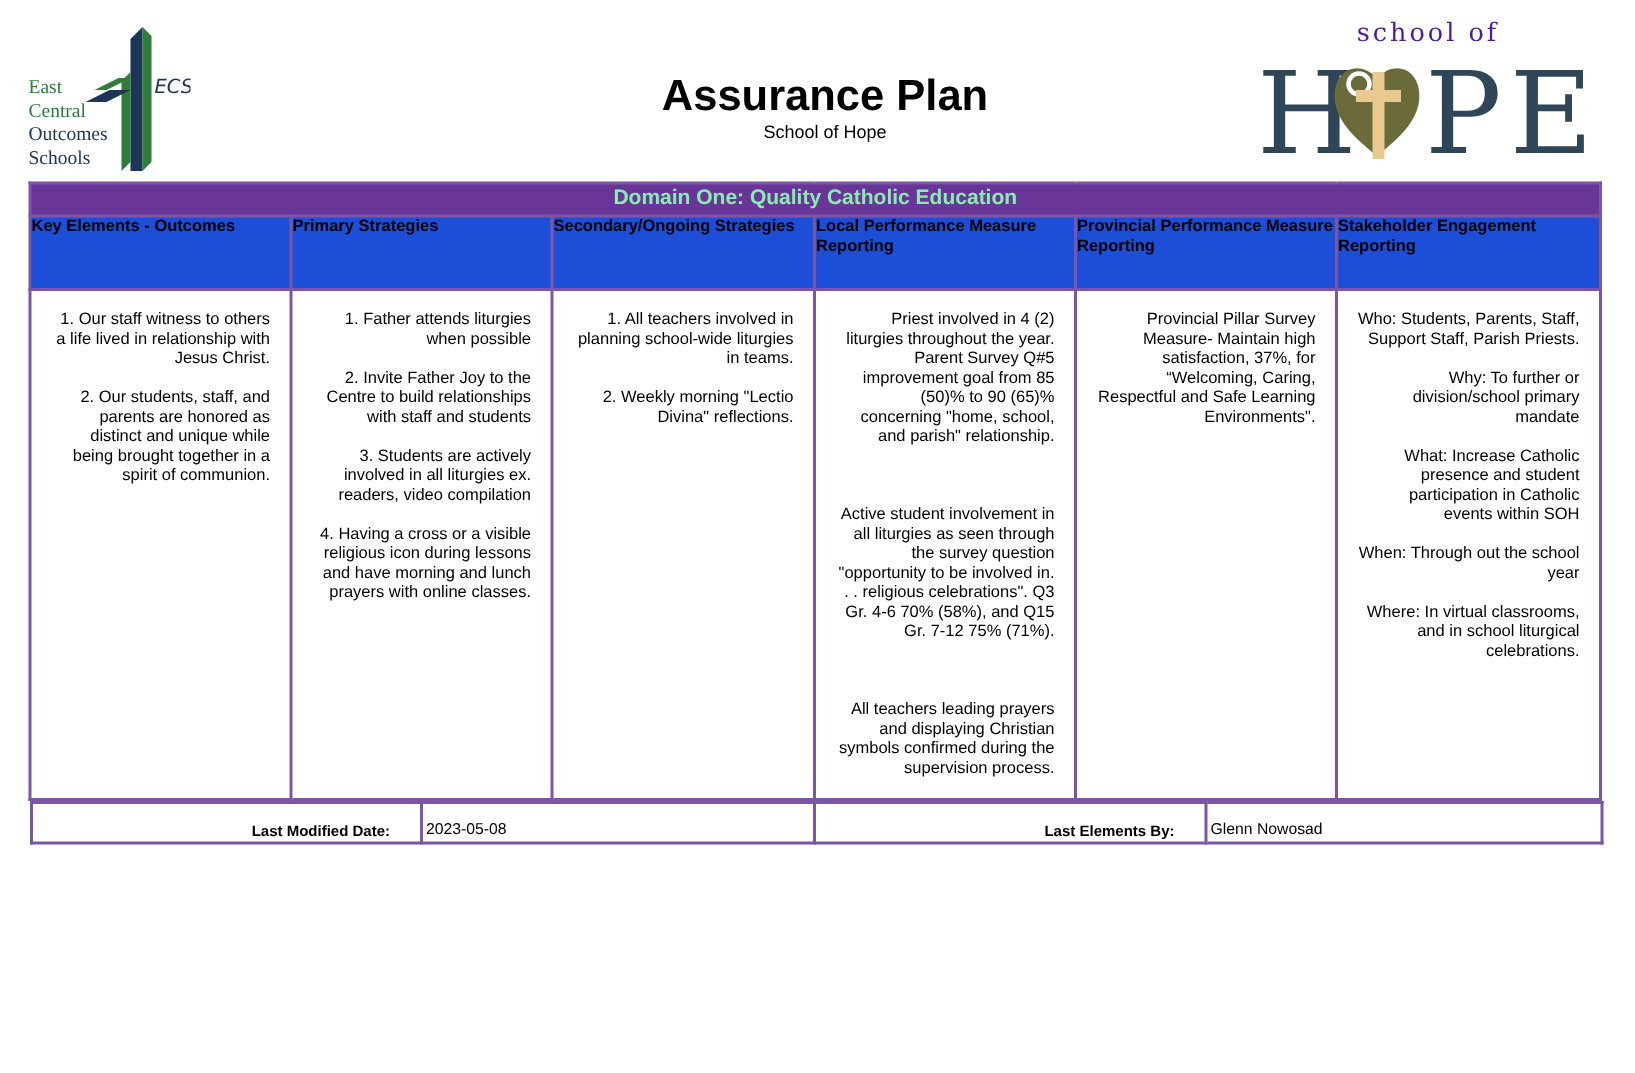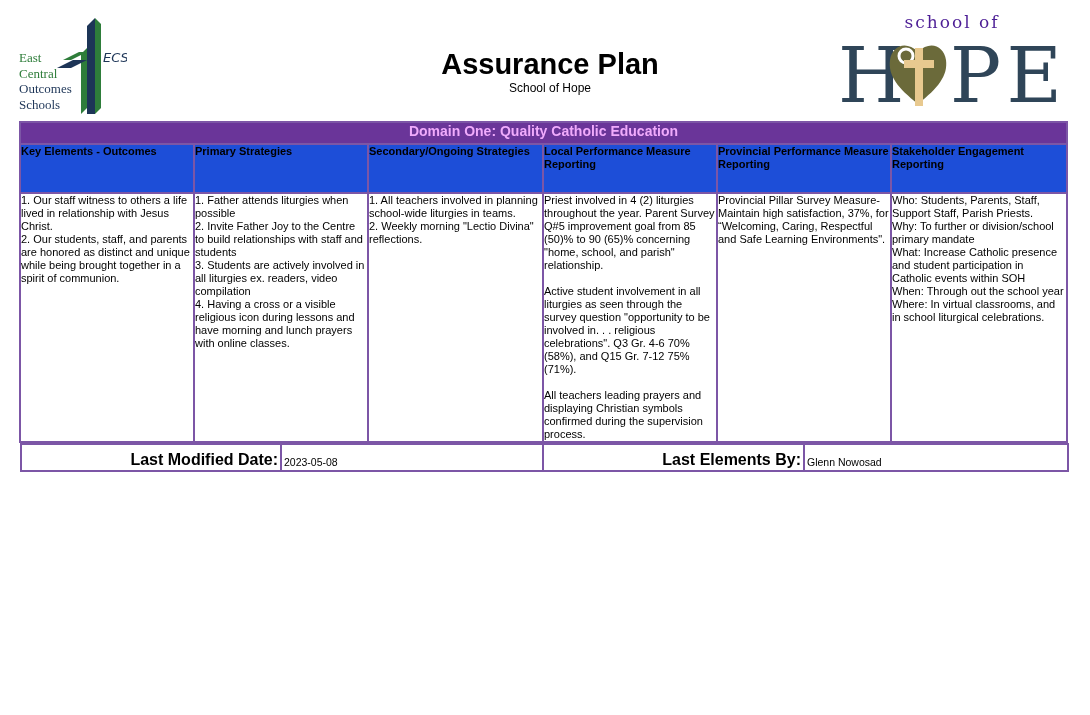--- a/index.html
+++ b/index.html
@@ -15,27 +15,27 @@
   .title-block { position: absolute; left: 380px; top: 48px; width: 340px; text-align: center; }
   .title { font-size: 29px; font-weight: bold; line-height: 32px; }
   .subtitle { font-size: 12px; line-height: 14px; margin-top: 1px; }
 
   .hope-logo { position: absolute; left: 838px; top: 8px; width: 220px; height: 100px; }
   .hope-small { position: absolute; left: 0; width: 228px; top: 4px; text-align: center; font-family: "DejaVu Serif", serif; font-size: 17px; letter-spacing: 2px; color: #4c1d95; }
   .hope-big { position: absolute; left: 0; top: 30px; height: 70px; width: 228px; }
 
   table.plan { position: absolute; left: 19px; top: 121px; width: 1047px; border-collapse: collapse; table-layout: fixed; }
   table.plan td, table.plan th { border: 2px solid #7c56a6; padding: 0; vertical-align: top; }
-  .domain-row th { background: #6a3599; color: #f0abfc; font-size: 14px; font-weight: bold; height: 20px; text-align: center; vertical-align: middle; padding-top: 1px; }
+  .domain-row th { background: #6a3599; color: #86efac; font-size: 14px; font-weight: bold; height: 20px; text-align: center; vertical-align: middle; padding-top: 1px; }
   .col-head th { background: #1d4ed8; font-size: 11px; font-weight: bold; text-align: left; vertical-align: middle; height: 47px; line-height: 13px; padding: 0 6px; }
   .body-row td { font-size: 11px; line-height: 13px; padding: 1px 2px 1px 2px; height: 244px; }
-  .body-row td p { margin: 0; }
+  .body-row td p { margin: 13px; text-align: right; }
   .body-row td .gap { height: 13px; }
   .footer-row td { height: 23px; vertical-align: bottom; font-size: 10.5px; }
-  .footer-row .lbl { text-align: right; font-weight: bold; font-size: 16px; padding-right: 2px; padding-bottom: 1px; }
+  .footer-row .lbl { text-align: right; font-weight: bold; font-size: 10px; padding-right: 20px; padding-bottom: 1px; }
   .footer-row .val { padding-left: 2px; padding-bottom: 2px; }
 </style>
 </head>
 <body>
 
 <div class="header">
   <div class="ecs-logo">
     <div class="ecs-text">
       <div class="g">East</div>
       <div class="g">Central</div>

